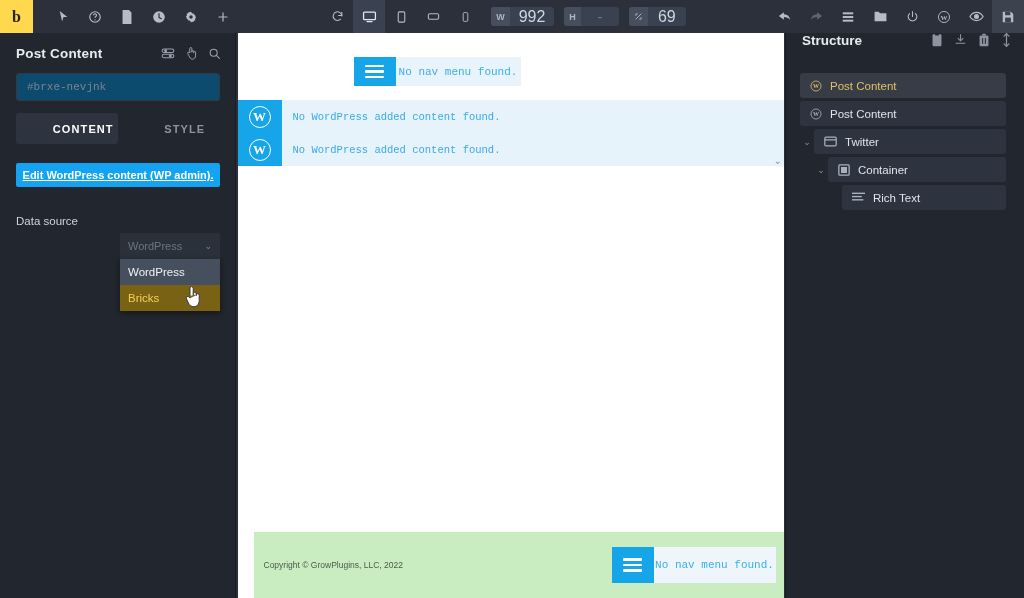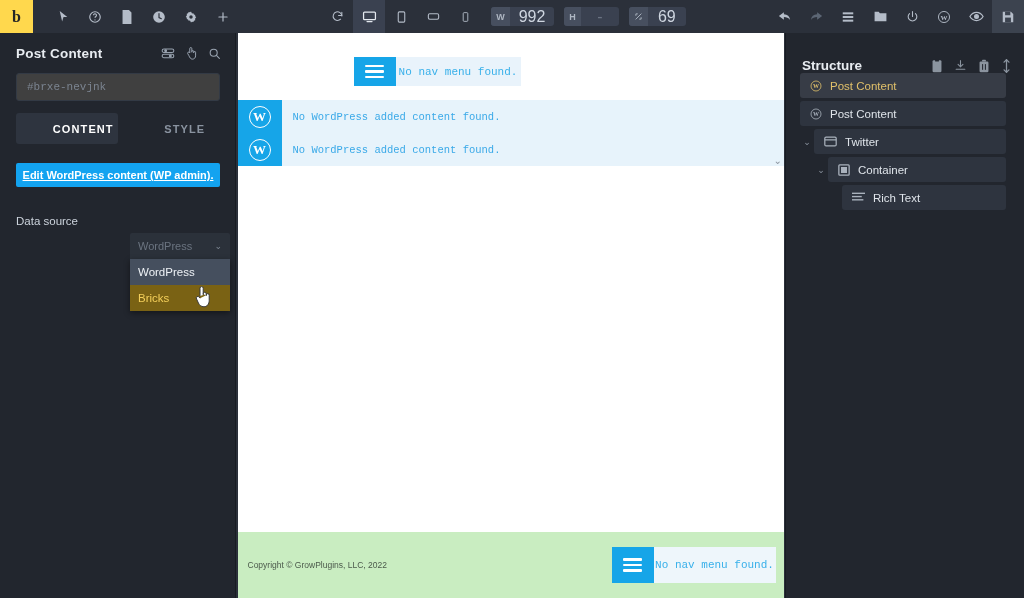--- a/index.html
+++ b/index.html
@@ -68,21 +68,21 @@
     height: 40px; display: flex; align-items: center;
     padding: 0 14px 0 16px;
   }
   .lp-title { color: #e8ecf1; font-size: 13.5px; font-weight: bold; letter-spacing: .2px; }
   .lp-head-icons { margin-left: auto; display: flex; gap: 10px; align-items: center; }
   .lp-head-icons .ic { color: #99a3b0; cursor: pointer; display: flex; }
 
   .lp-body { padding: 0 16px; }
   .id-input {
     width: 204px; height: 28px;
-    background: #404040; border: 1px solid #333a45; border-radius: 3px;
+    background: #0c4a6e; border: 1px solid #333a45; border-radius: 3px;
     color: #8d96a3; font-family: "Liberation Mono", monospace; font-size: 11px;
     padding: 0 10px; outline: none;
   }
   .id-input::placeholder { color: #7b8490; }
 
   .tabs { display: flex; margin-top: 12px; }
   .tab {
     flex: 1 1 50%; height: 31px;
     display: flex; align-items: center; justify-content: center;
     font-size: 11px; font-weight: bold; letter-spacing: 1.1px;
@@ -99,21 +99,21 @@
   }
   .edit-link-btn span { text-decoration: underline; }
 
   .ctrl-row {
     margin-top: 21px; display: flex; align-items: center;
     height: 26px;
   }
   .ctrl-label { color: #ccd3dc; font-size: 11.5px; }
 
   
-  .select-wrap { position: absolute; left: 130px; top: 200px; width: 100px; z-index: 30; }
+  .select-wrap { position: absolute; left: 120px; top: 200px; width: 100px; z-index: 30; }
   .select-box {
     height: 26px; background: #2b313a;
     display: flex; align-items: center; padding: 0 8px;
     color: #6b7480; font-size: 11px; cursor: pointer;
     border-radius: 2px 2px 0 0;
   }
   .select-box .chev { margin-left: auto; color: #7e8794; font-size: 9px; }
   .dd-list { background: #454f5e; box-shadow: 0 2px 6px rgba(0,0,0,.45); }
   .dd-item {
     height: 26px; display: flex; align-items: center;
@@ -189,39 +189,39 @@
   .green-sec {
     background: #7ac143; padding: 12px 13px 13px 13px;
   }
   .green-sec p {
     color: #262b31; font-size: 11.5px; font-weight: bold;
     line-height: 1.75;
   }
 
   
   .site-footer {
-    position: absolute; left: 0; right: 0; bottom: 0;
+    position: absolute; left: 16px; right: 0; bottom: 0;
     height: 66px; background: #c9edc1;
     display: flex; align-items: center; padding: 0 8px;
   }
   .copyright { color: #4c5a4c; font-size: 8.5px; padding-left: 2px; }
   .footer-nav {
     margin-left: auto; display: flex; align-items: stretch;
     width: 164px; height: 36px; background: #eef6fb;
   }
   .footer-nav .burger { width: 42px; }
   .site-footer-topgap { position:absolute; left:0; right:0; bottom:66px; height:6px; background:#fff; }
 
   
   .right-panel {
     width: 239px; flex: 0 0 239px;
     background: #22262e;
     border-left: 1px solid #181c22;
   }
-  .rp-head { height: 40px; display: flex; align-items: flex-end; padding: 0 12px 0 16px; }
+  .rp-head { height: 40px; display: flex; align-items: flex-start; padding: 0 12px 0 16px; }
   .rp-title { color: #e8ecf1; font-size: 13.5px; font-weight: bold; }
   .rp-head-icons { margin-left: auto; display: flex; gap: 11px; }
   .rp-head-icons .ic { color: #8b949f; cursor: pointer; display: flex; }
 
   .tree { padding: 0 18px 0 4px; }
   .tree-row {
     position: relative; display: flex; align-items: center;
     height: 25px; margin-bottom: 3px;
     background: #2e343f; border-radius: 3px;
     color: #dfe4ea; font-size: 11.5px; cursor: pointer;

